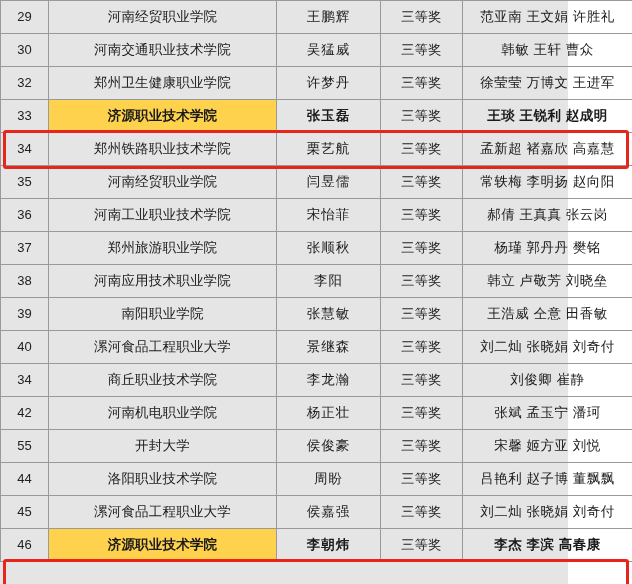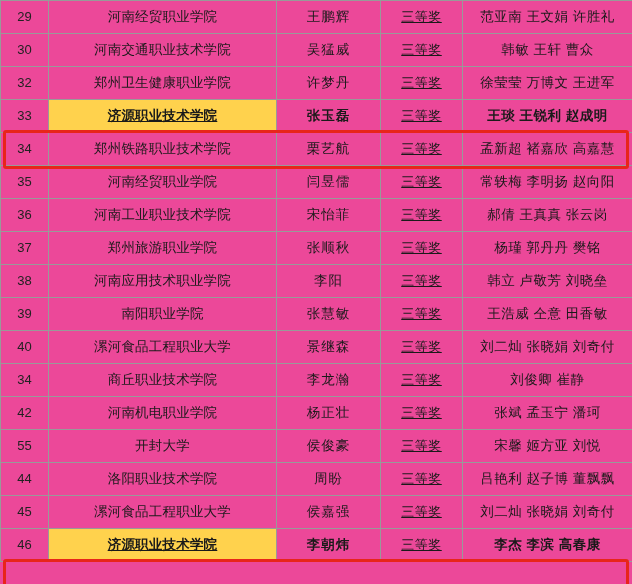--- a/index.html
+++ b/index.html
@@ -8,23 +8,23 @@
     background: #ffffff;
   }
   body {
     width: 632px;
     height: 584px;
     font-family: "Liberation Sans", sans-serif;
     overflow: hidden;
   }
   .sheet {
     position: relative;
-    width: 632px;
+    width: 568px;
     height: 584px;
-    background: #ec4899;
+    background: #e5e5e5;
   }
   table.award-table {
     border-collapse: collapse;
     width: 632px;
     table-layout: fixed;
     font-size: 13px;
     color: #1a1a1a;
   }
   table.award-table td {
     border: 1px solid #999999;
@@ -52,33 +52,31 @@
     letter-spacing: 0.2px;
   }
   td.cell-student {
     font-size: 13.5px;
     letter-spacing: 1px;
     margin-left: 48px;
   }
   td.cell-award {
     font-size: 13px;
     letter-spacing: 0.5px;
-    text-decoration: underline;
   }
   td.cell-coach {
     font-size: 13.5px;
     letter-spacing: 0.5px;
     margin-left: 24px;
   }
 
   
   tr.hl td.cell-org {
     background: #ffd24d;
     font-weight: bold;
-    text-decoration: underline;
   }
   tr.hl td.cell-student,
   tr.hl td.cell-coach {
     font-weight: bold;
   }
 
   
   .redbox {
     position: absolute;
     border: 3px solid #e8251a;

